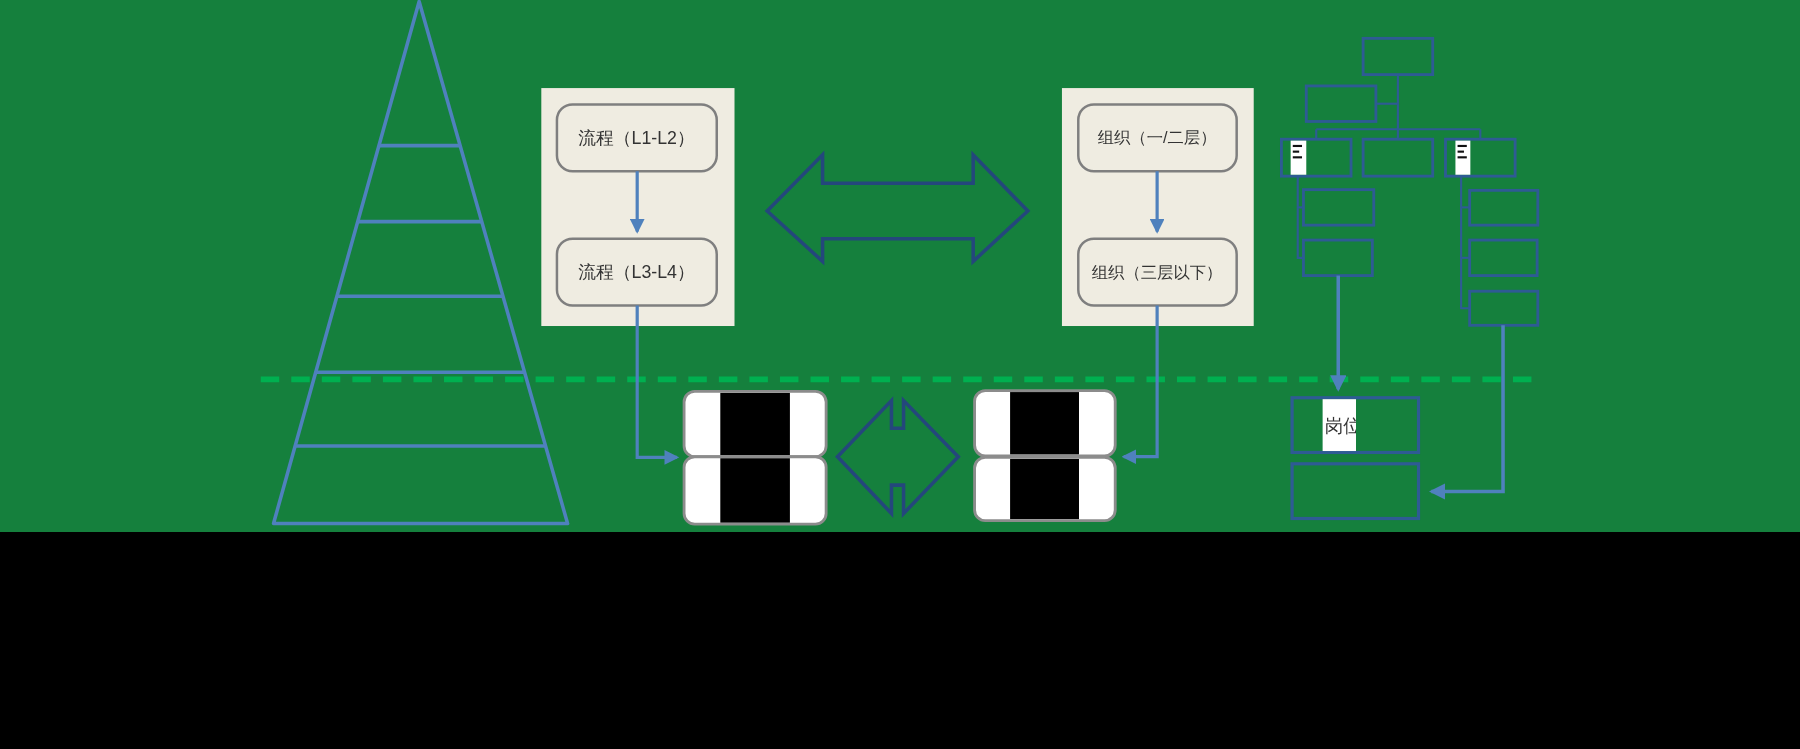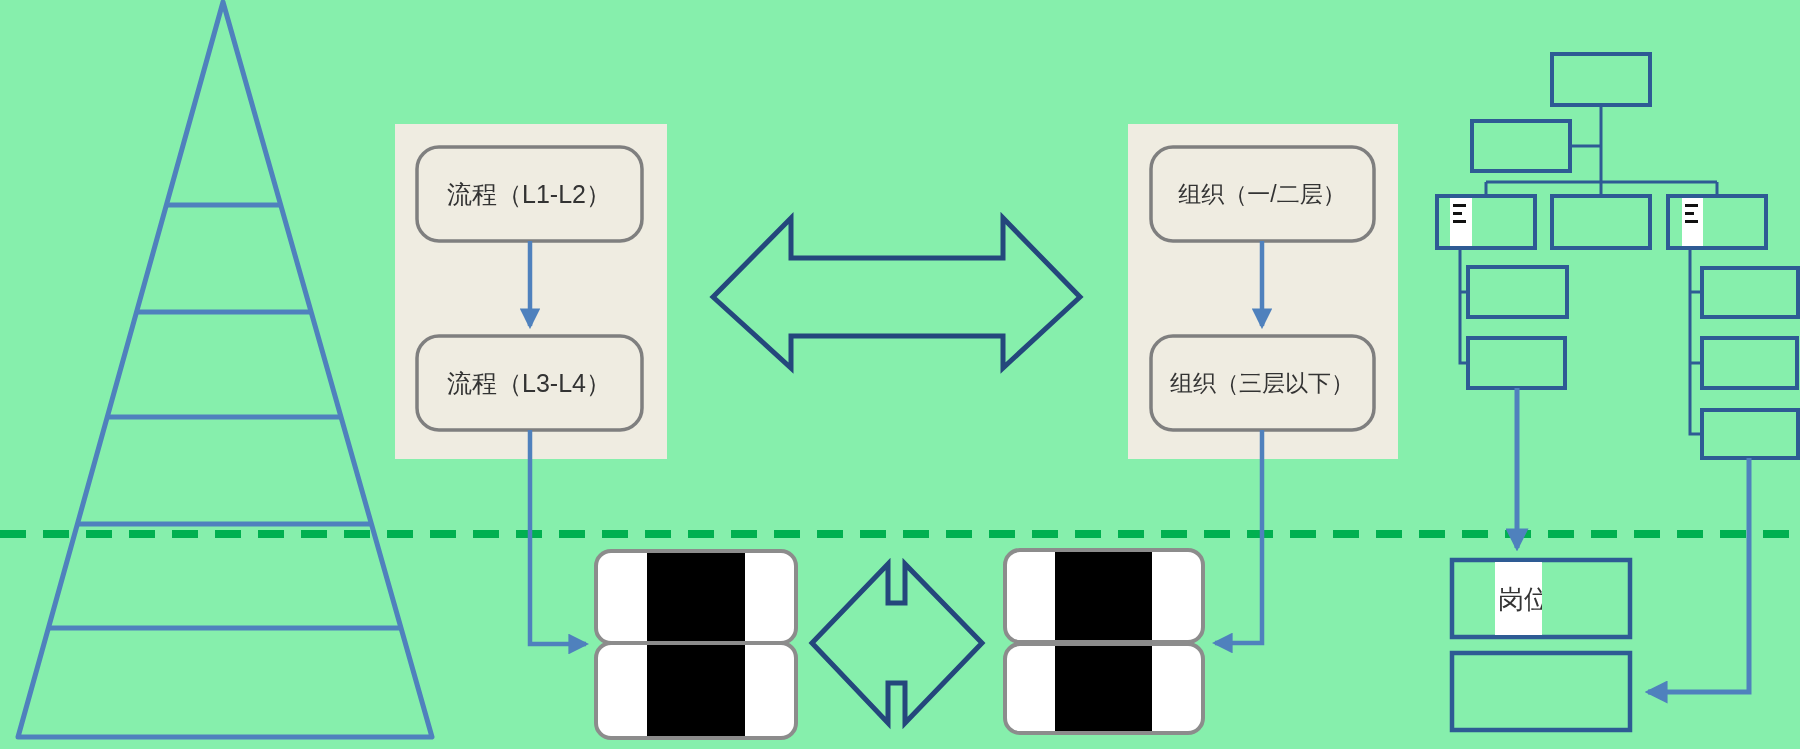--- a/index.html
+++ b/index.html
@@ -1,16 +1,16 @@
 <!DOCTYPE html>
 <html style="--steel_blue: #4F81BD; --dark_navy: #24477C; --org_blue: #2E5B94; --green: #00B050; --panel_beige: #EFECE1; --box_border_gray: #7F7F7F; --doc_border_gray: #8C8C8C; --text_dark: #333333; --white: #FFFFFF;"><head>
 <meta charset="utf-8">
 <style>
   html,body{margin:0;padding:0;background:#000;}
-  .stage{position:relative;width:1800px;height:749px;background:#86efac;overflow:hidden;
+  .stage{position:relative;width:1800px;height:532px;background:#15803d;overflow:hidden;
          font-family:"Liberation Sans", sans-serif;}
   svg{position:absolute;left:0;top:0;width:100%;height:100%;display:block;}
   
   .steel-stroke{stroke:var(--steel_blue);fill:none;}
   .steel-fill{fill:var(--steel_blue);}
   .navy-stroke{stroke:var(--dark_navy);fill:none;}
   .org-stroke{stroke:var(--org_blue);fill:none;}
   .green-stroke{stroke:var(--green);fill:none;}
   .panel-fill{fill:var(--panel_beige);}
   .panel-box{fill:var(--panel_beige);stroke:var(--box_border_gray);}

